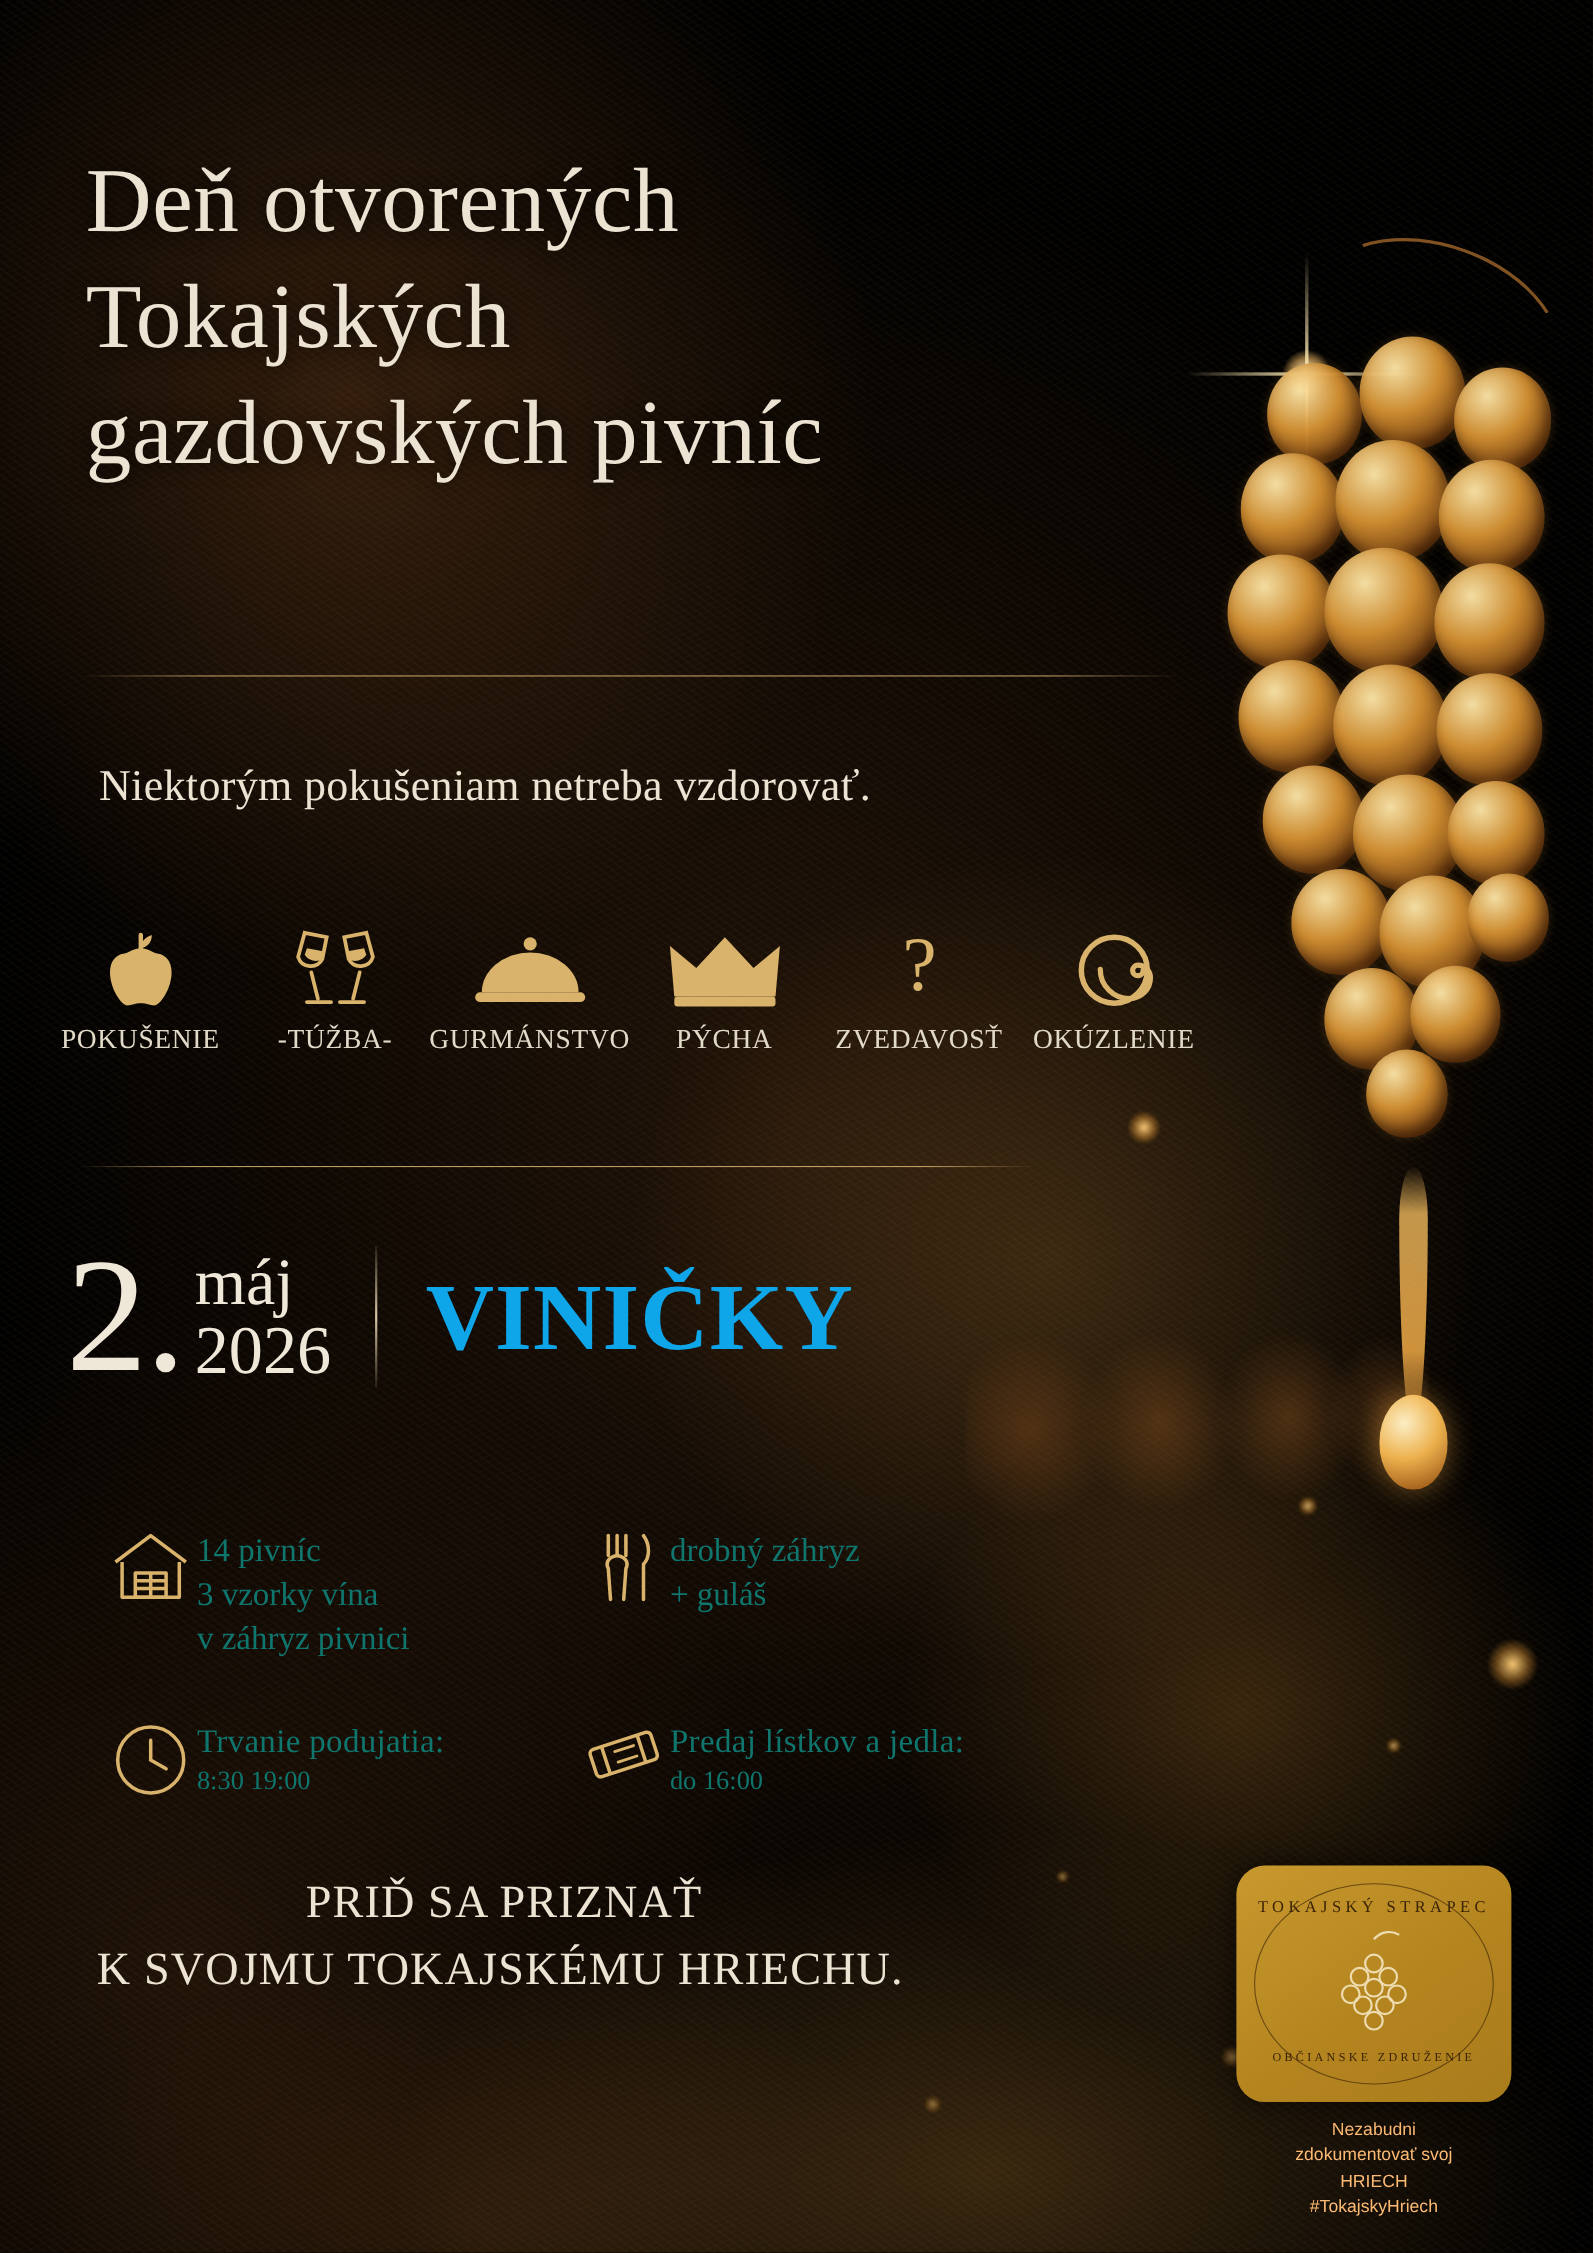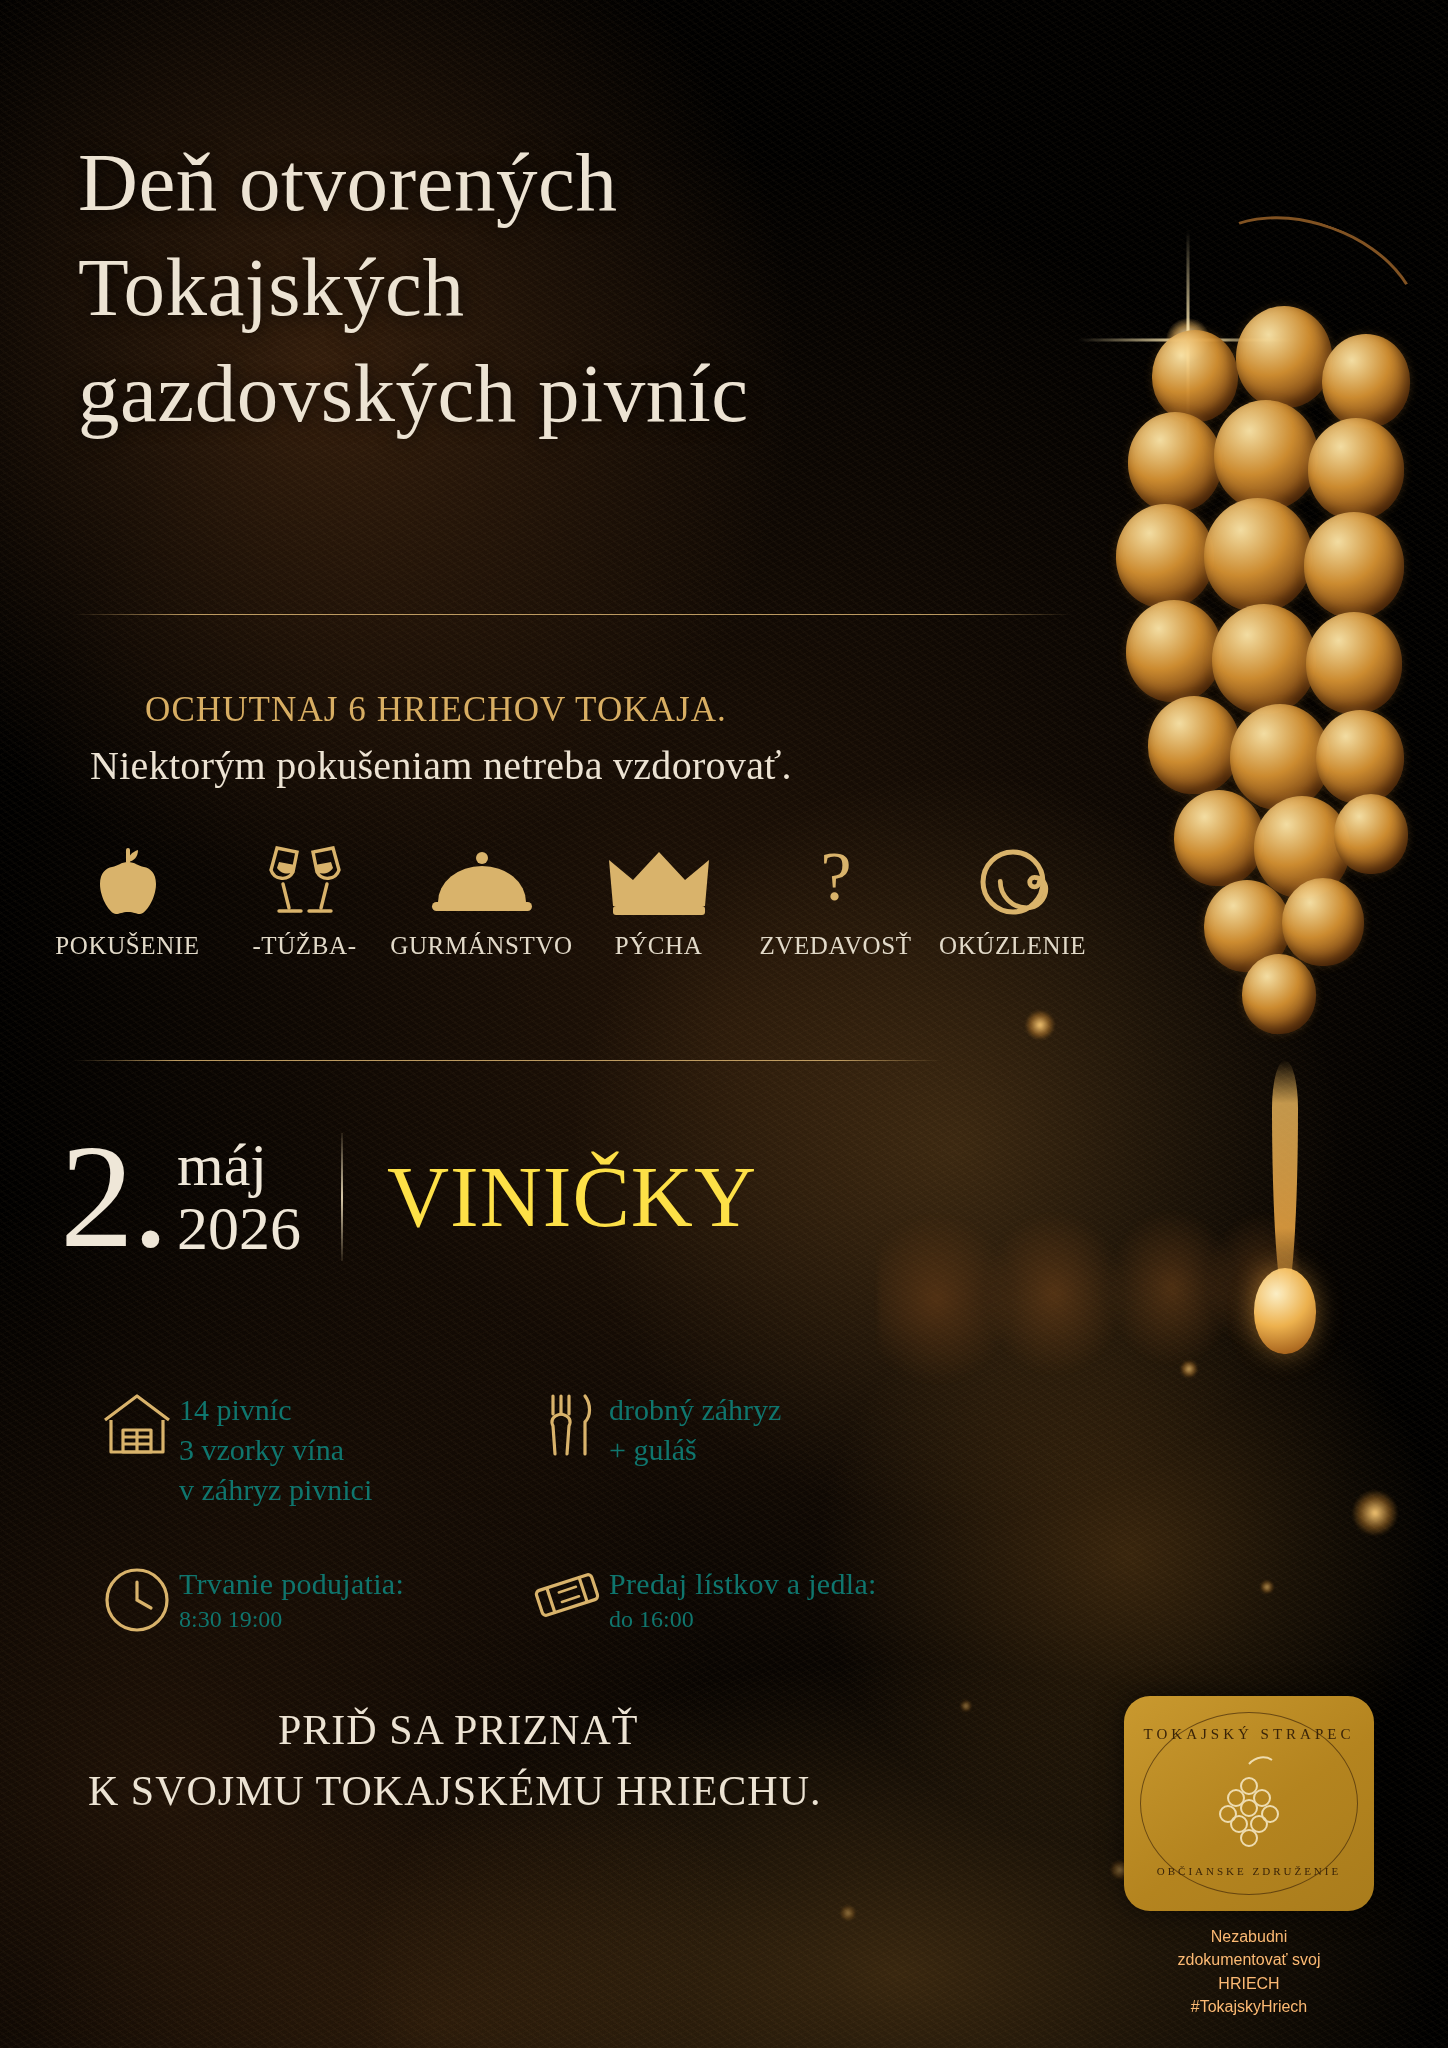--- a/index.html
+++ b/index.html
@@ -232,23 +232,24 @@
   }
   .mon { font-size: 60px; display: block; }
   .year { font-size: 62px; display: block; margin-top: 2px; }
   .vbar {
     width: 2px;
     height: 128px;
     margin: 0 44px 0 40px;
     background: linear-gradient(180deg, rgba(230,205,155,0.1), rgba(236,220,185,0.9), rgba(230,205,155,0.1));
   }
   .place {
-    color: #fde047;
+    color: #0ea5e9;
     font-size: 86px;
     letter-spacing: 1px;
+    font-weight: bold;
   }
 
   
   .info {
     position: absolute;
     left: 95px;
     top: 1390px;
     width: 980px;
   }
   .info-row {
@@ -386,21 +387,20 @@
 
     <div class="title">
       <div>Deň otvorených</div>
       <div>Tokajských</div>
       <div>gazdovských pivníc</div>
     </div>
 
     <div class="rule rule-top"></div>
 
     <div class="lead">
-      <p class="lead-1">OCHUTNAJ 6 HRIECHOV TOKAJA.</p>
       <p class="lead-2">Niektorým pokušeniam netreba vzdorovať.</p>
     </div>
 
     <div class="sins">
 
       <div class="sin">
         <div class="sin-icon">
           <svg width="64" height="72" viewBox="0 0 64 72" aria-hidden="true">
             <path d="M32 16c-7 0-10 4-16 5-6 1-12 6-12 17 0 14 10 30 16 30 4 0 6-2 12-2s8 2 12 2c6 0 16-16 16-30 0-11-6-16-12-17-6-1-9-5-16-5z" fill="#d9b36b"></path>
             <path d="M32 16c0-6 4-10 10-12 0 7-4 11-10 12z" fill="#d9b36b"></path>

